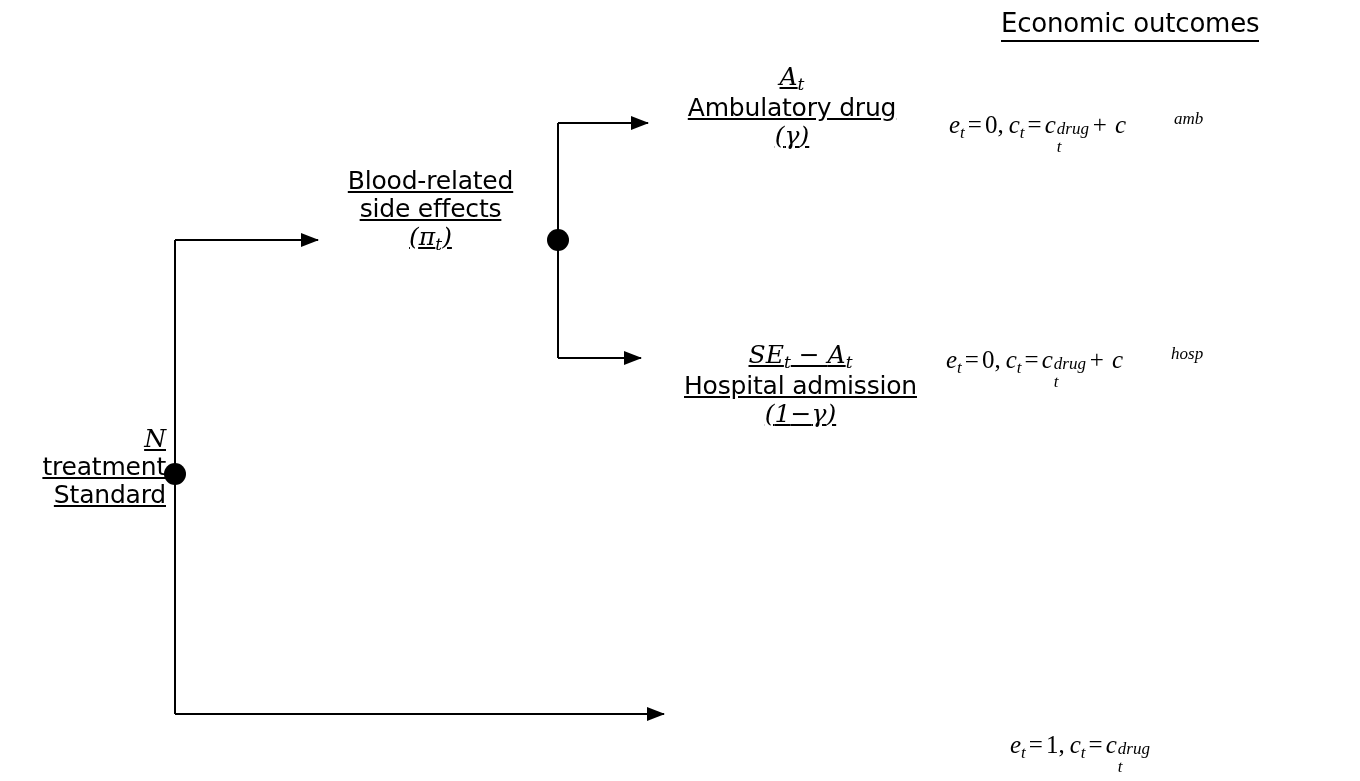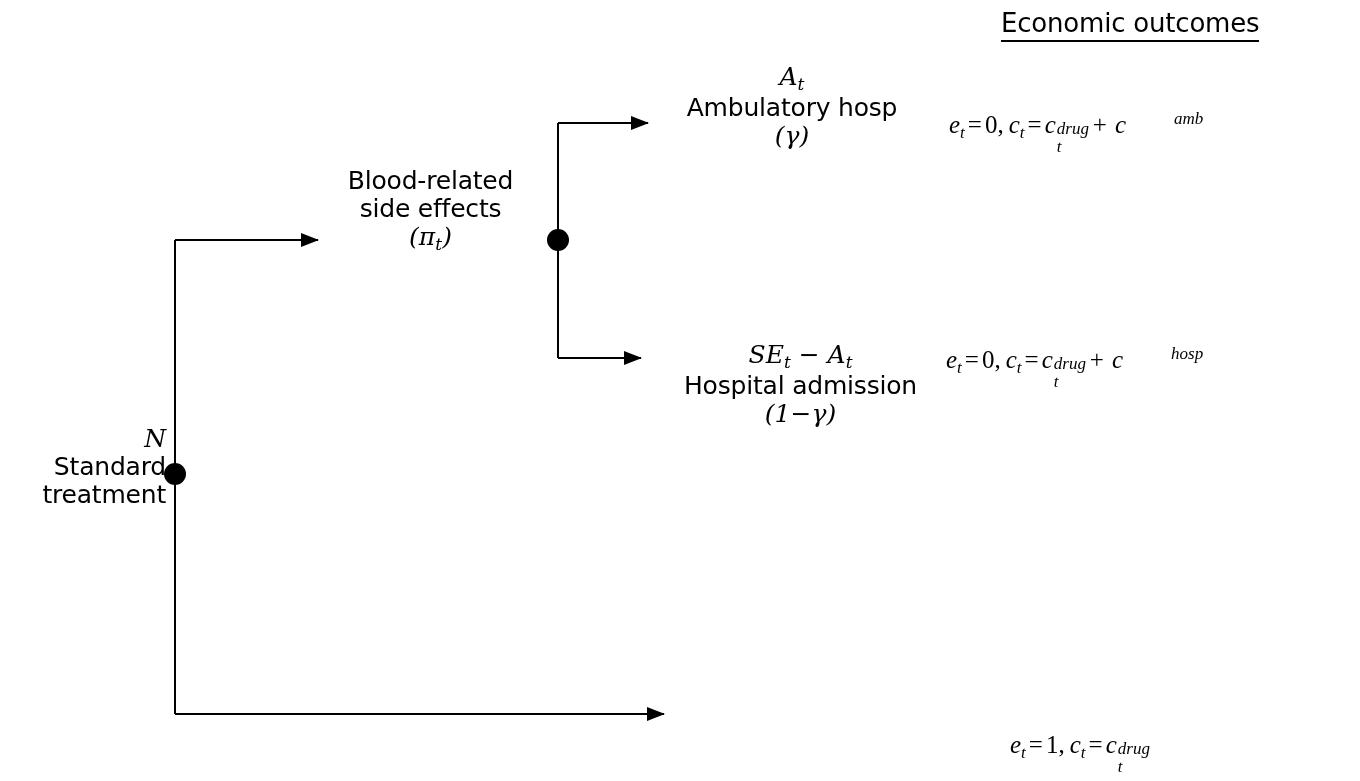--- a/index.html
+++ b/index.html
@@ -76,20 +76,21 @@
     border-bottom: 2px solid #000;
     padding-bottom: 4px;
   }
 
   
   .node-label {
     position: absolute;
     text-align: center;
     line-height: 1.12;
     white-space: nowrap;
+    text-decoration: underline;
   }
   .node-label .l-math {
     font-family: "DejaVu Serif", serif;
     font-style: italic;
     font-size: 25px;
     display: block;
   }
   .node-label .l-sans {
     font-family: "DejaVu Sans", sans-serif;
     font-size: 25px;
@@ -143,37 +144,37 @@
     </g>
 
     <circle cx="175" cy="474" r="11" fill="#000000"></circle>
     <circle cx="558" cy="240" r="11" fill="#000000"></circle>
   </svg>
 
   <div class="txt sans" id="econ-header">Economic outcomes</div>
 
   <div class="node-label" style="left:0px; top:425px; width:166px; text-align:right;">
     <span class="l-math">N</span>
+    <span class="l-sans">treatment</span>
     <span class="l-sans">Standard</span>
-    <span class="l-sans">treatment</span>
   </div>
 
   <div class="node-label" style="left:318px; top:167px; width:225px;">
     <span class="l-sans">Blood-related</span>
     <span class="l-sans">side effects</span>
     <span class="l-math">
       (<span>π</span><span class="sub">t</span>)
     </span>
   </div>
 
   <div class="node-label" style="left:668px; top:63px; width:248px;">
     <span class="l-math">
       <span>A</span><span class="sub">t</span>
     </span>
-    <span class="l-sans">Ambulatory hosp</span>
+    <span class="l-sans">Ambulatory drug</span>
     <span class="l-math">
       (<span>γ</span>)
     </span>
   </div>
 
   <div class="txt math" style="left:949px; top:110px;">
     <span>e</span><span class="sub">t</span><span class="op">=</span><span class="num">0</span><span class="num">,</span> <span>c</span><span class="sub">t</span><span class="op">=</span><span>c</span><span class="subsup"><span class="s-up">drug</span><span class="s-dn">t</span></span><span style="display:inline-block;width:34px"></span><span class="op">+</span> <span>c</span><span class="sup">amb</span>
   </div>
 
   <div class="node-label" style="left:658px; top:321px; width:285px;margin-top:20px;">

